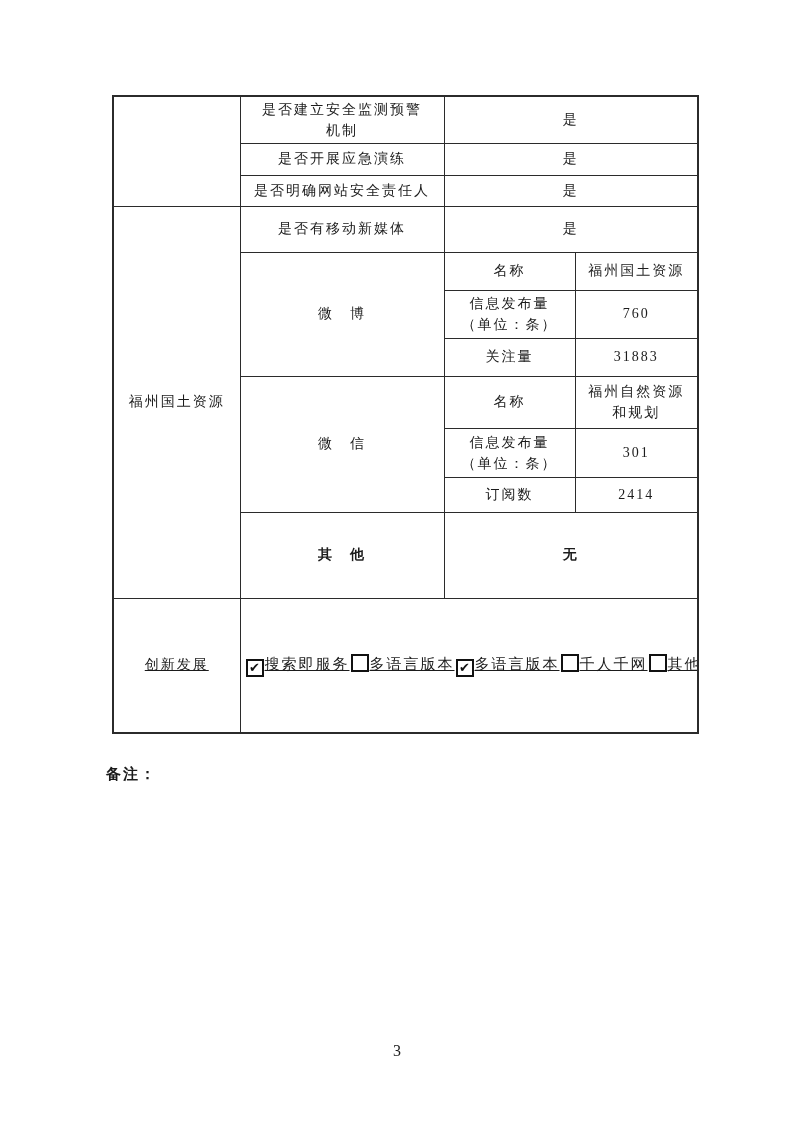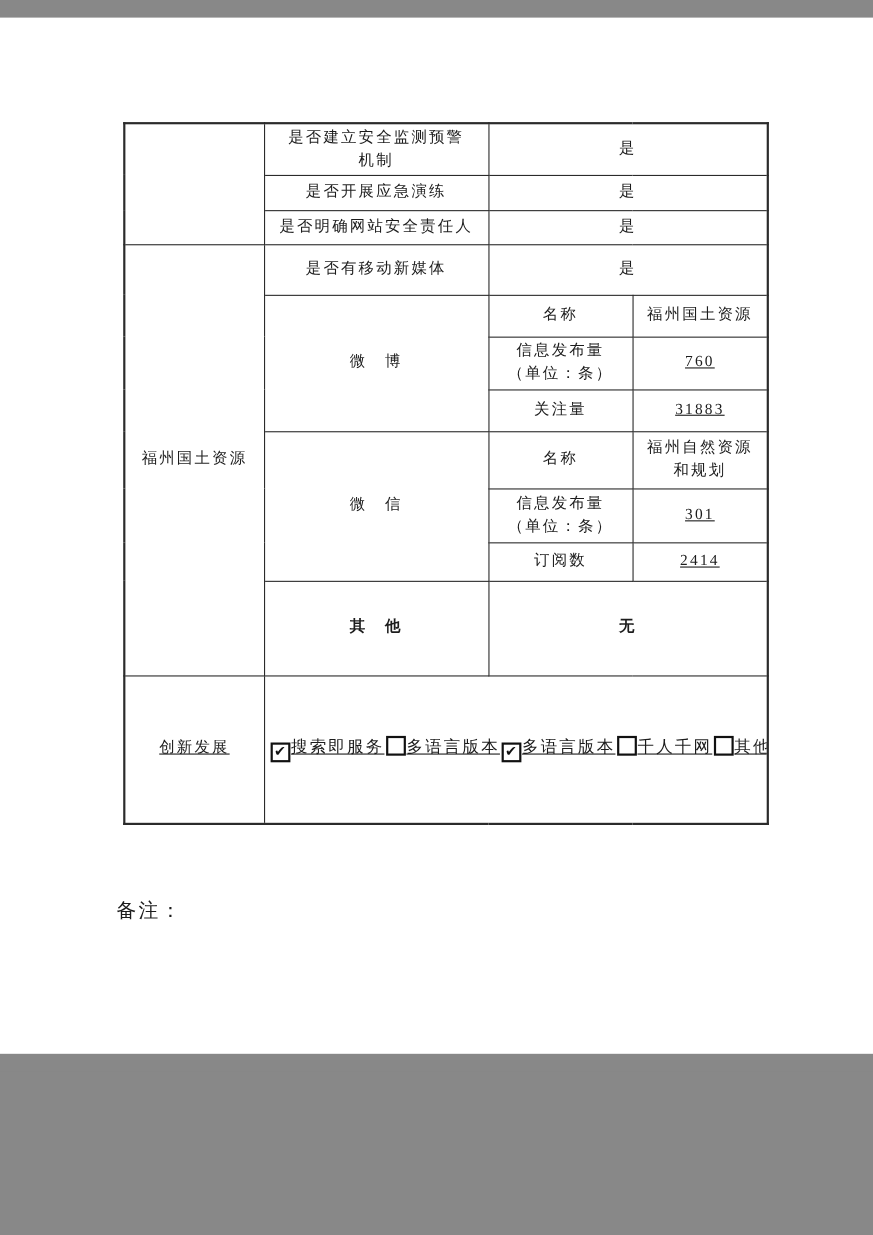--- a/index.html
+++ b/index.html
@@ -1,17 +1,17 @@
 <!DOCTYPE html>
 <html><head>
 <meta charset="utf-8">
 <style>
   html,body{margin:0;padding:0;background:#888;}
   .page{
-    position:relative;width:794px;height:942px;margin:16px auto;
+    position:relative;width:794px;height:1123px;margin:0 auto;
     background:#ffffff;overflow:hidden;
     font-family:"Liberation Serif","DejaVu Serif",serif;
     color:#1c1c1c;
   }
   table.report{
     position:absolute;left:112px;top:95px;
     border-collapse:collapse;table-layout:fixed;width:587px;
     border:2px solid #2b2b2b;
   }
   table.report td{
@@ -19,32 +19,32 @@
     text-align:center;vertical-align:middle;
     font-size:14px;letter-spacing:2px;line-height:22px;
     padding:0 4px;overflow:hidden;
   }
   col.c0{width:127px;} col.c1{width:204px;} col.c2{width:131px;} col.c3{width:123px;}
   tr.r1{height:47px;} tr.r2{height:32px;} tr.r3{height:31px;} tr.r4{height:46px;}
   tr.r5{height:38px;} tr.r6{height:48px;} tr.r7{height:38px;} tr.r8{height:52px;}
   tr.r9{height:49px;} tr.r10{height:35px;} tr.r11{height:86px;font-weight:bold;} tr.r12{height:135px;}
   td.section-top{border-top:2px solid #2b2b2b;text-decoration:underline;}
   .ln{display:block;line-height:21px;}
-  td.num{letter-spacing:1px;text-decoration:underline;}
+  td.num{letter-spacing:1px;}
   .cb-line{white-space:nowrap;font-size:15px;letter-spacing:2px;line-height:20px;}
   .cb{
     display:inline-block;width:14px;height:14px;
     border:2px solid #111;margin:0 1px;vertical-align:-3px;
     line-height:14px;font-size:13px;font-weight:bold;text-align:center;
     letter-spacing:0;font-family:"DejaVu Sans",sans-serif;color:#111;
     background:#fff;
   }
   .remark{
-    position:absolute;left:106px;top:801px;
-    font-size:18px;font-weight:normal;letter-spacing:2px;line-height:22px;
+    position:absolute;left:106px;top:763px;
+    font-size:15px;font-weight:bold;letter-spacing:2px;line-height:22px;
   }
   .page-number{
     position:absolute;left:0;top:1041px;width:100%;
     text-align:center;font-size:16px;line-height:20px;
   }
 </style>
 </head>
 <body>
 
 <div class="page">

